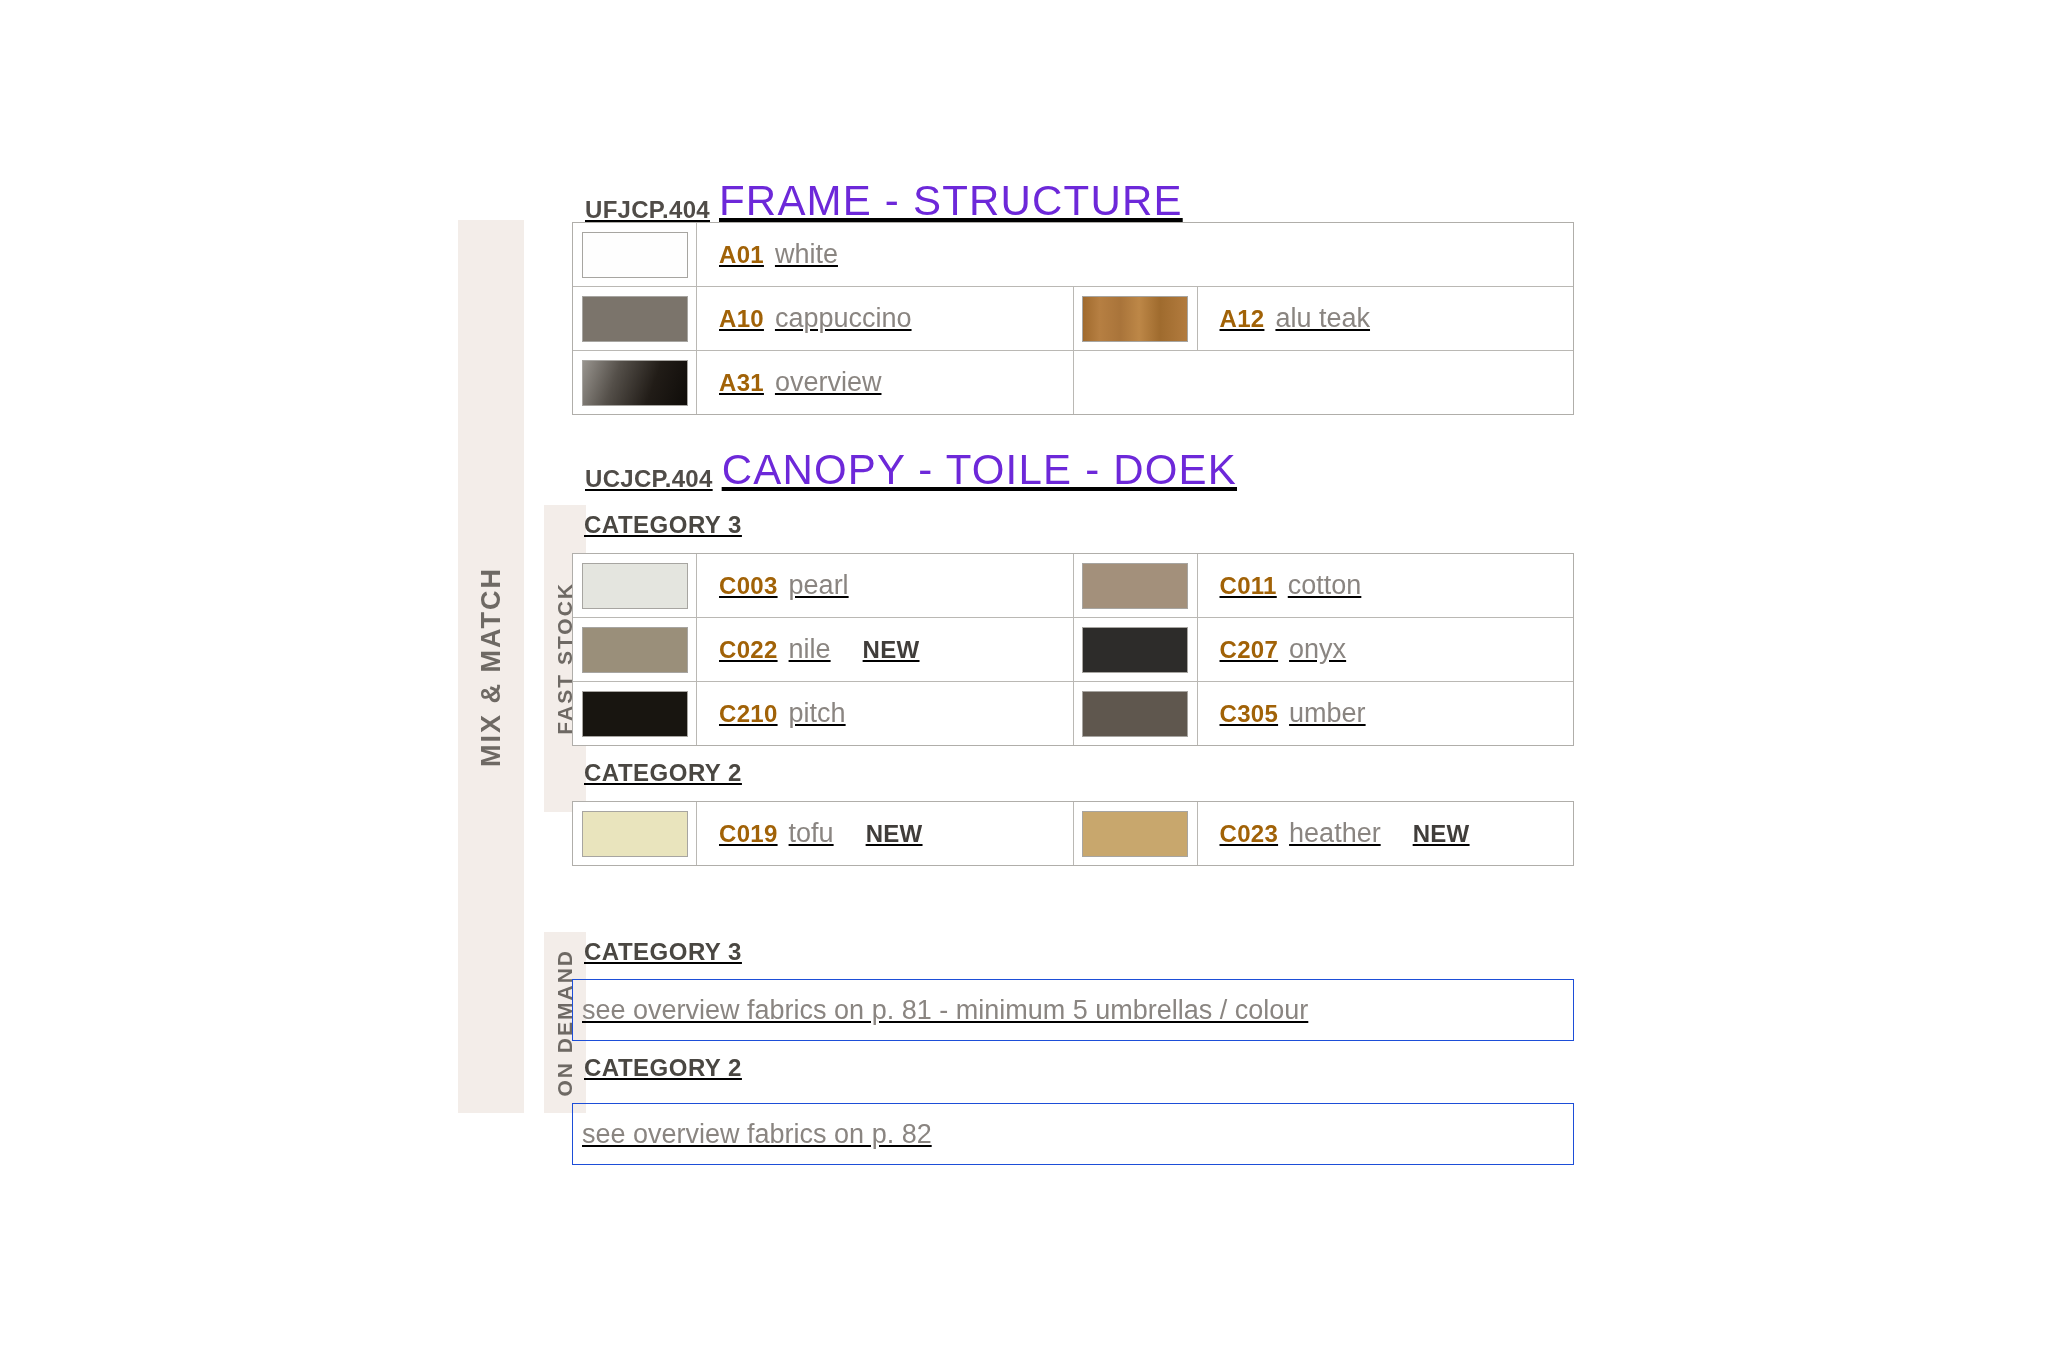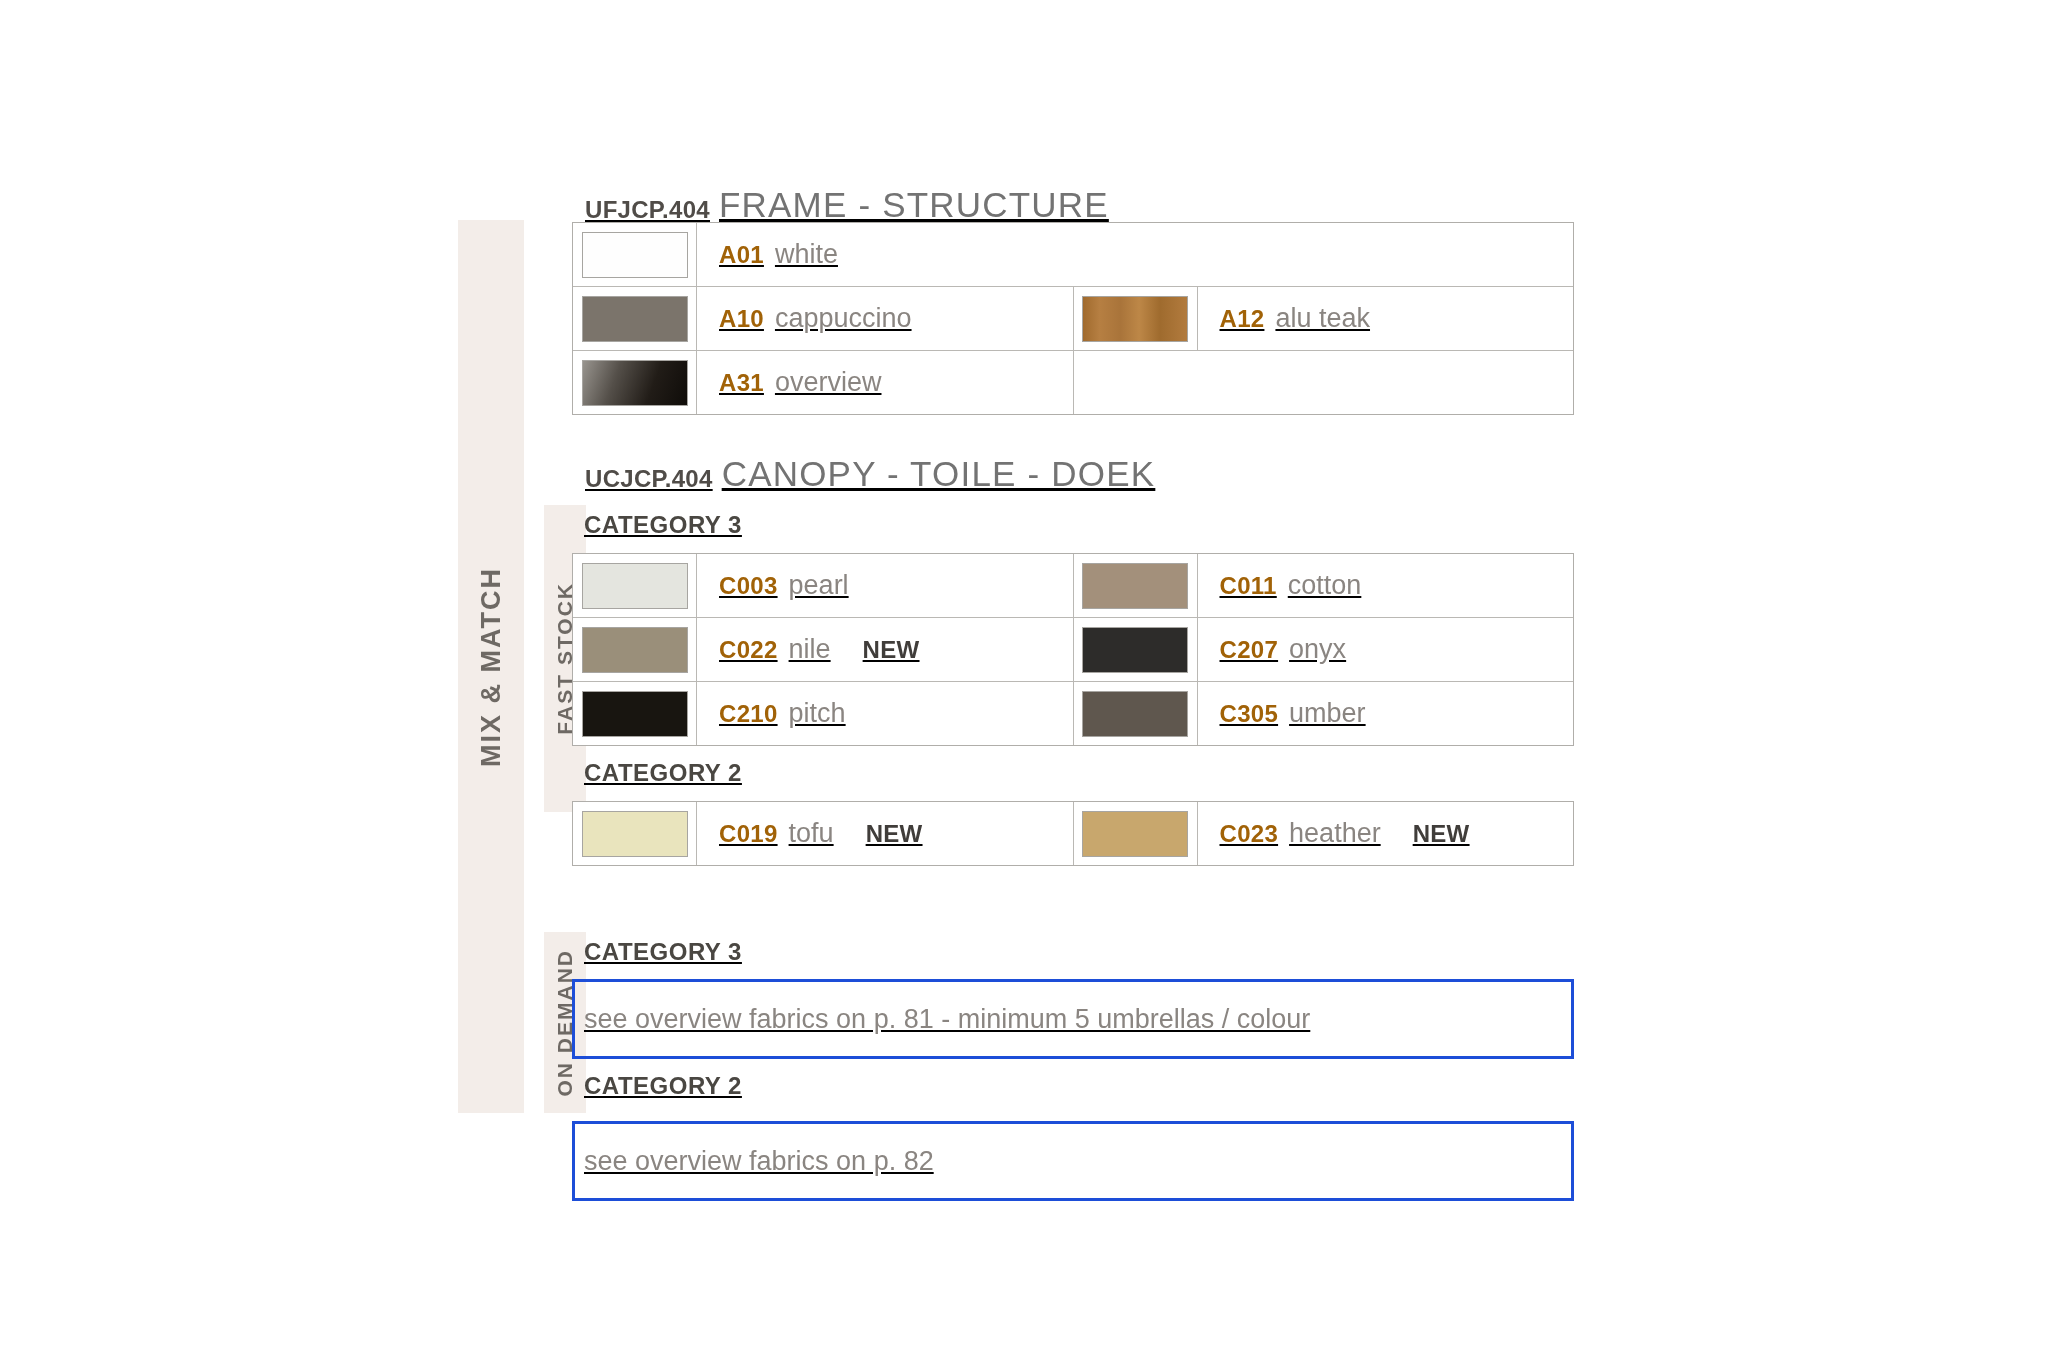--- a/index.html
+++ b/index.html
@@ -15,21 +15,21 @@
   #bar-fast{left:544px;top:505px;width:42px;height:307px;}
   #bar-fast span{font-size:21px;}
   #bar-demand{left:544px;top:932px;width:42px;height:181px;}
   #bar-demand span{font-size:21px;}
 
   
   #content{position:absolute;left:572px;top:182px;width:1002px;text-decoration:underline;}
 
   .sec-title{height:40px;display:flex;align-items:flex-end;padding-left:13px;box-sizing:border-box;}
   .t-code{font-size:24px;font-weight:bold;color:#504c48;letter-spacing:0.3px;line-height:1.05;}
-  .t-name{font-size:35px;color:#737373;letter-spacing:1.2px;margin-left:9px;line-height:1.0;}
+  .t-name{font-size:42px;color:#6d28d9;letter-spacing:1.2px;margin-left:9px;line-height:1.0;}
   #canopy-title{margin-top:36px;margin-bottom:22px;}
 
   .cat-heading{font-size:24px;font-weight:bold;color:#4a4742;letter-spacing:0.5px;
                height:24px;line-height:24px;padding-left:12px;margin-bottom:16px;}
 
   
   .swatch-table{border:1px solid #b0aeaa;background:#ffffff;}
   .t-row{display:flex;height:63px;}
   .t-row + .t-row{border-top:1px solid #bab8b4;}
   .half{flex:1;display:flex;min-width:0;}
@@ -44,21 +44,21 @@
   .sw-name{font-size:27px;color:#8a8581;margin-left:11px;}
   .sw-new{font-weight:bold;font-size:24px;color:#403d3a;margin-left:32px;letter-spacing:0.3px;text-align:center;}
 
   .category-block + .category-block{margin-top:15px;}
 
   
   #on-demand-list{margin-top:74px;}
   .od-block .cat-heading{margin-bottom:15px;}
   .od-block + .od-block{margin-top:15px;}
   .od-block + .od-block .cat-heading{margin-bottom:23px;}
-  .od-note{border:3px solid #1d4ed8;height:80px;display:flex;align-items:center;
+  .od-note{border:1px solid #1d4ed8;height:62px;display:flex;align-items:center;
            padding-left:9px;box-sizing:border-box;font-size:27px;color:#8a8581;}
 </style>
 </head>
 <body>
 
 <div id="page">
 
   <div class="v-bar" id="bar-mix">
     <span>MIX &amp; MATCH</span>
   </div>

